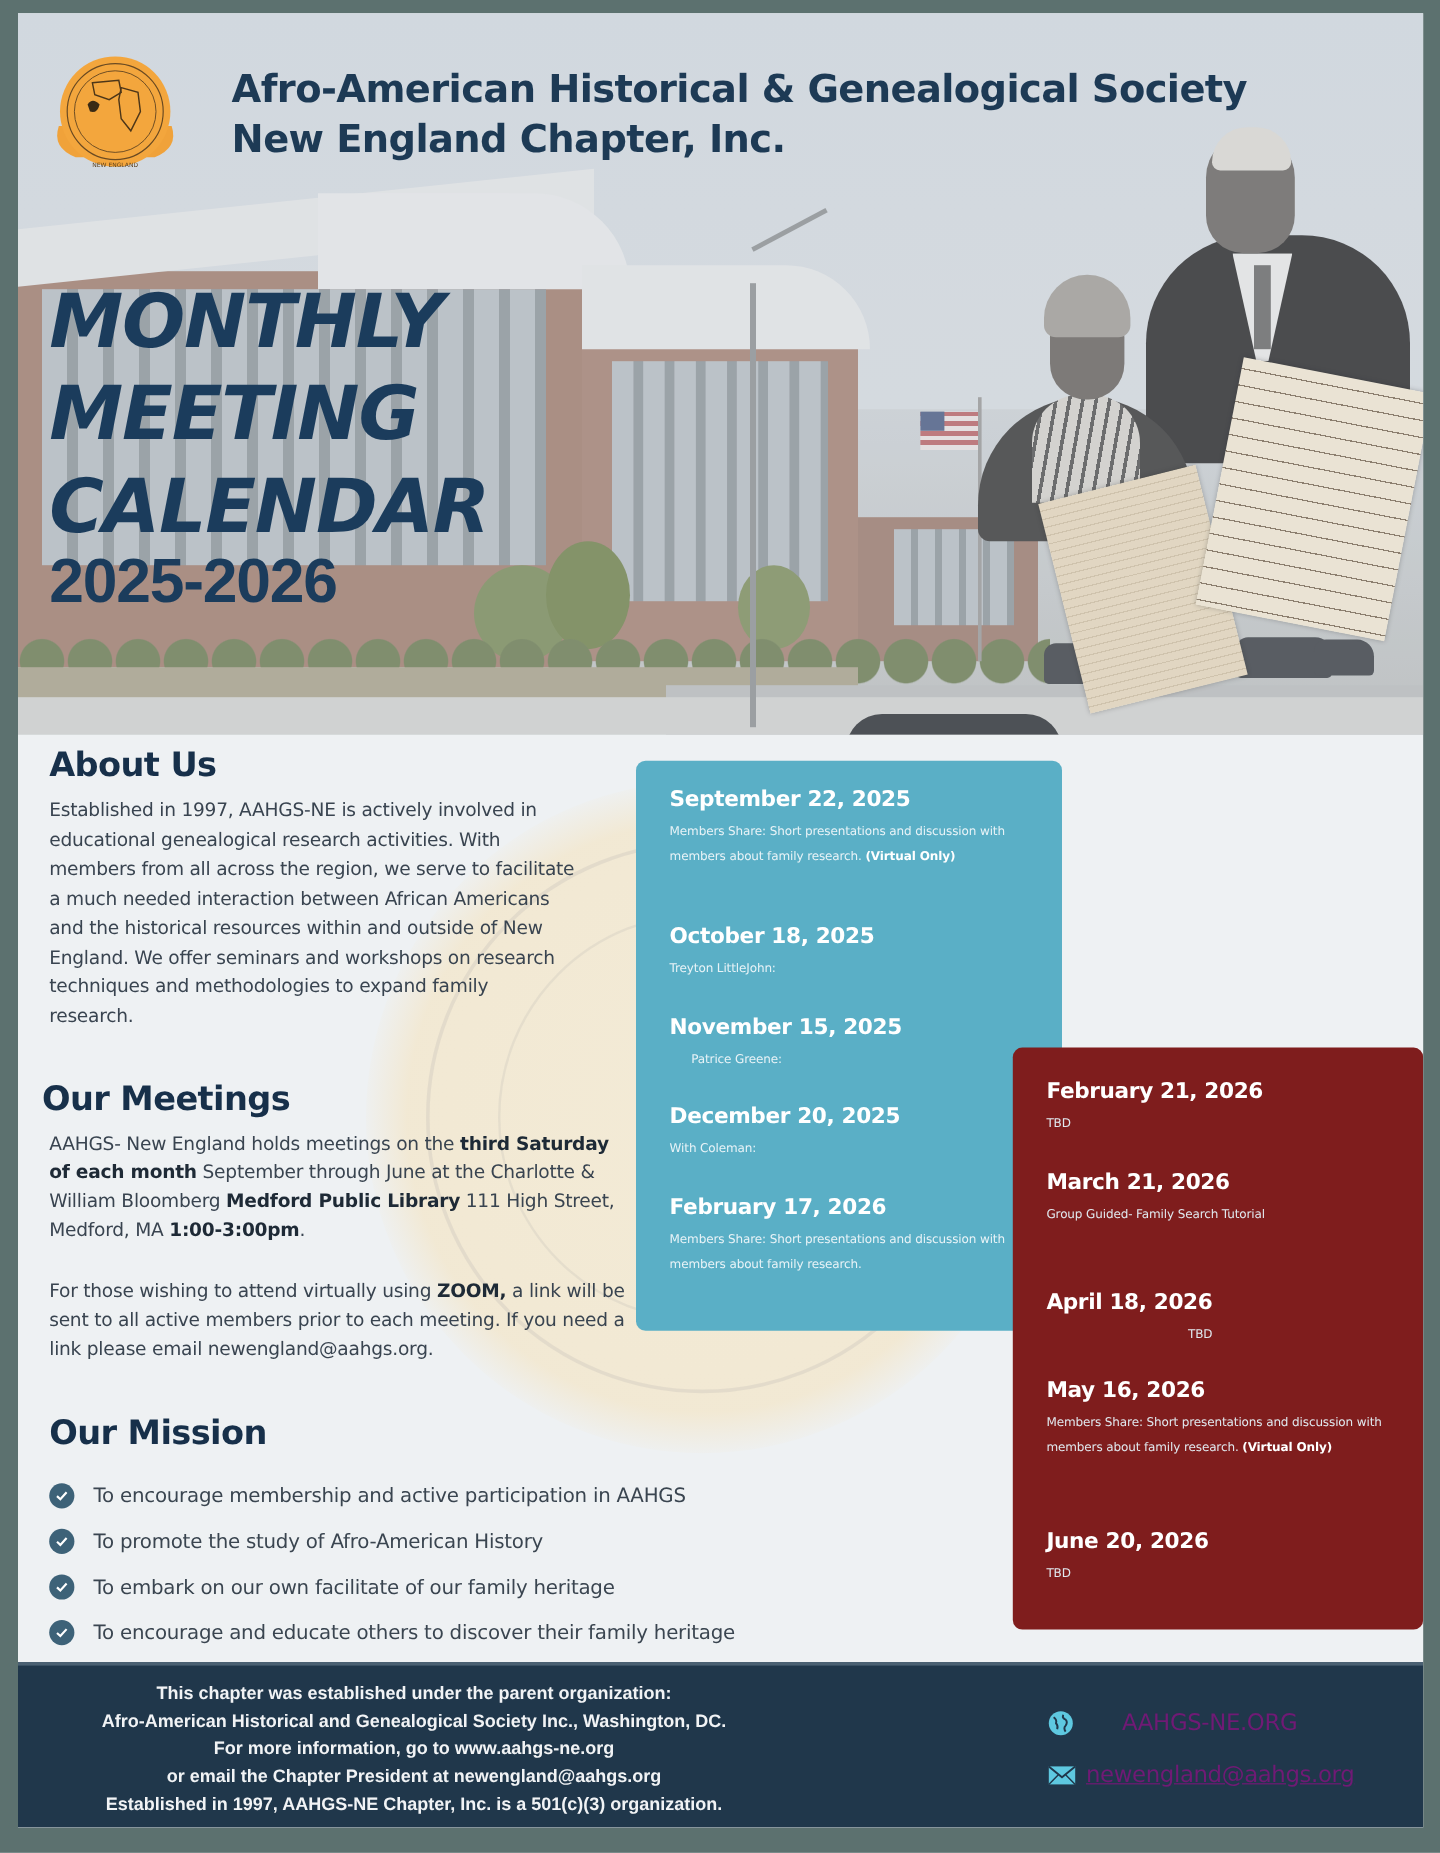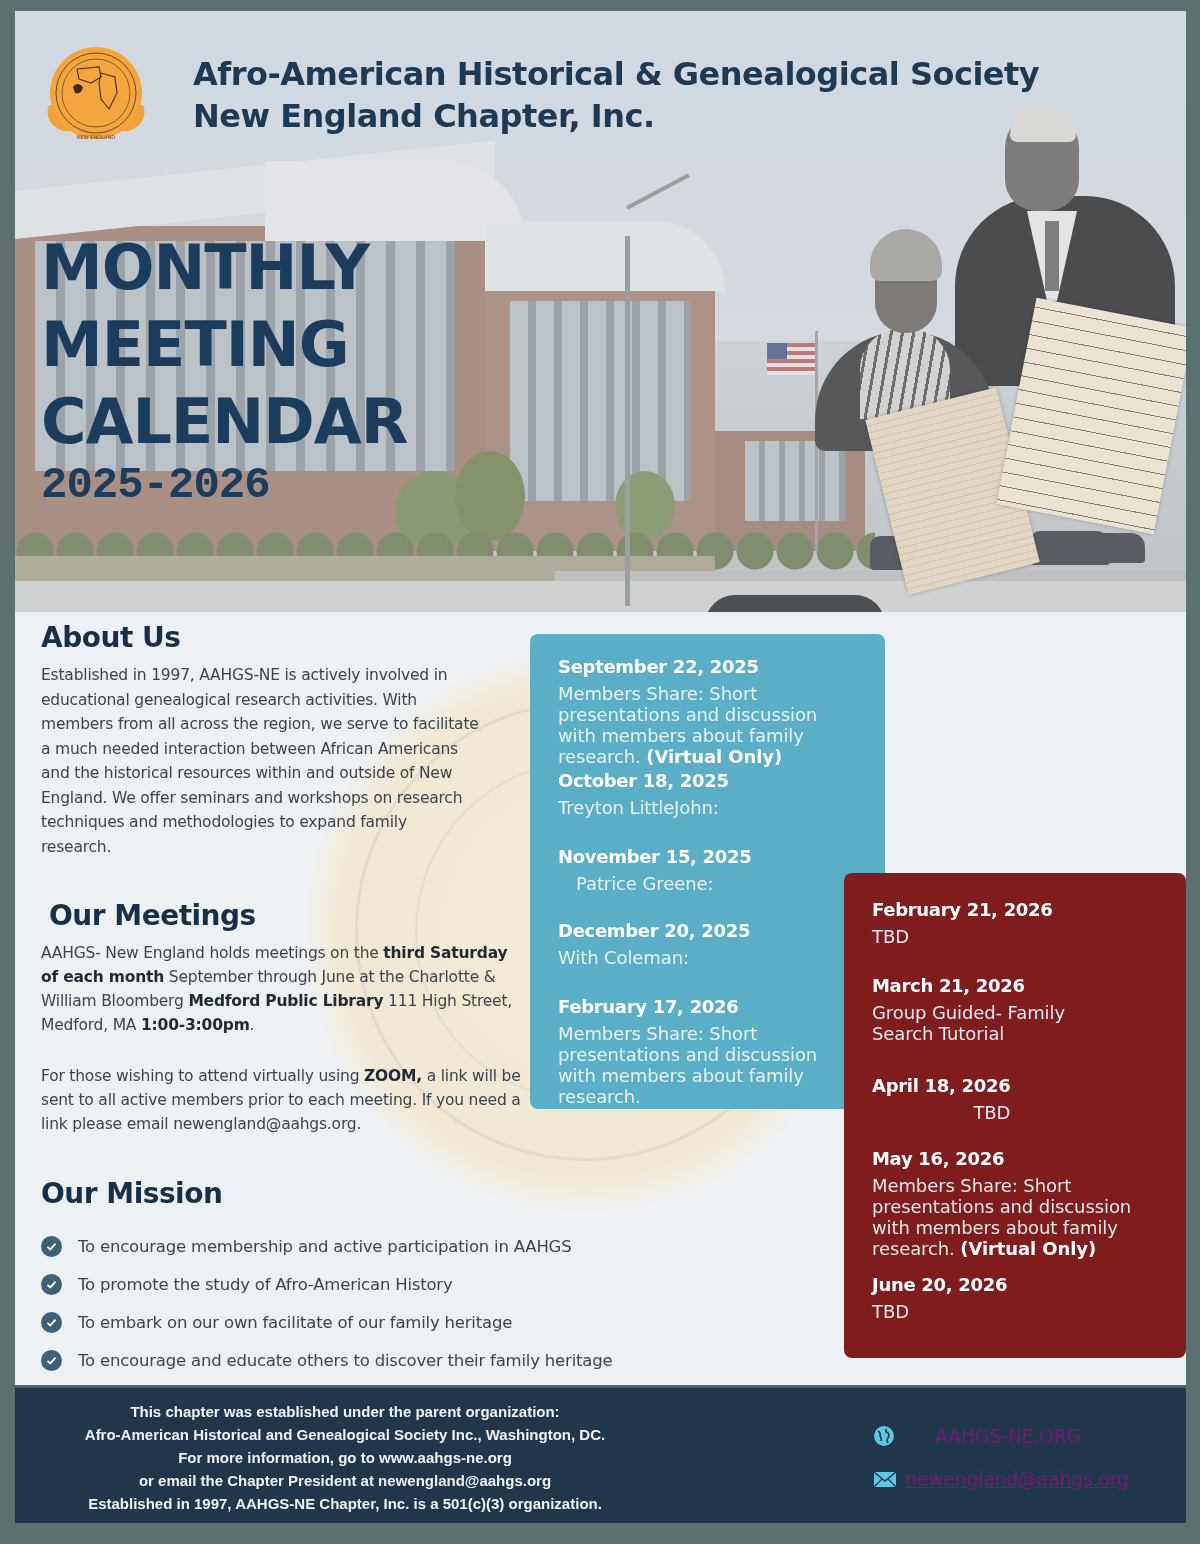--- a/index.html
+++ b/index.html
@@ -88,25 +88,25 @@
   .org-title {
     position:absolute; left:178px; top:42px;
     color:#1d3a55; font-family:"DejaVu Sans", sans-serif; font-weight:bold;
     font-size:32px; line-height:42px; letter-spacing:-0.5px;
   }
   .big-title {
     position:absolute; left:26px; top:218px;
     color:#1b3c5c; font-family:"DejaVu Sans", sans-serif; font-weight:bold;
     font-size:62px; line-height:77px; letter-spacing:-1px;
   }
-  .big-title .line { display:block; }
+  .big-title .line { display:block;font-style:italic; }
   .big-year {
     position:absolute; left:26px; top:448px;
-    color:#1b3c5c; font-family:Liberation Mono, monospace; font-weight:bold;
-    font-size:44px; line-height:52px; letter-spacing:-1px;
+    color:#1b3c5c; font-family:Liberation Sans, sans-serif; font-weight:bold;
+    font-size:52px; line-height:52px; letter-spacing:-1px;
   }
 
   
   .seal {
     position:absolute; left:290px; top:640px; width:560px; height:560px;
     border-radius:50%;
     background: radial-gradient(circle, rgba(247,229,190,.55) 0%, rgba(245,226,186,.55) 62%, rgba(240,222,185,.0) 72%);
   }
   .seal-ring { position:absolute; left:340px; top:690px; width:460px; height:460px; border-radius:50%;
     border:3px solid rgba(200,195,185,.35); }
@@ -118,42 +118,42 @@
     position:absolute; color:#17304a; font-weight:bold;
     font-family:"DejaVu Sans", sans-serif; font-size:28px; letter-spacing:-0.5px;
   }
   .body-p {
     position:absolute; color:#394450; font-family:"DejaVu Sans", sans-serif;
     font-size:15.5px; line-height:24.5px; letter-spacing:-0.2px;
   }
   .body-p b { color:#1e2a36; }
   .about-title { left:26px; top:610px; }
   .about-text { left:26px; top:652px; width:440px; }
-  .meet-title { left:34px; top:888px; }
+  .meet-title { left:20px; top:888px; }
   .meet-text { left:26px; top:930px; width:480px; line-height:24px; }
   .meet-text2 { left:26px; top:1053px; width:490px; line-height:24px; }
   .mission-title { left:26px; top:1166px;text-align:center; }
   .mission-list { position:absolute; left:26px; top:1216px; list-style:none; }
   .mission-list li {
     display:flex; align-items:center; height:38px;
     color:#3a4550; font-size:16.5px; letter-spacing:-0.2px;
   }
   .check {
     width:21px; height:21px; border-radius:50%; background:#3d6278;
     display:inline-flex; align-items:center; justify-content:center;
     margin-right:16px; flex:0 0 21px;
   }
 
   
   .cal-box { position:absolute; border-radius:8px; color:#fff; }
   .cal-box.teal { left:515px; top:623px; width:355px; height:475px; background:#5aafc6; }
   .cal-box.navy { left:829px; top:862px; width:342px; height:485px; background:#7f1d1d; }
   .ev { position:absolute; left:28px; }
   .ev-date { display:block; font-weight:bold; font-size:18px; letter-spacing:-0.3px; color:#ffffff; }
-  .ev-desc { display:block; font-size:18px; line-height:21px; color:#e8f3f7; margin-top:6px; letter-spacing:-0.1px; }
+  .ev-desc { display:block; font-size:10px; line-height:21px; color:#e8f3f7; margin-top:6px; letter-spacing:-0.1px; }
   .navy .ev-desc { color:#e0e8ee; }
   .ev-desc b { color:#fff; }
 
   
   .footer {
     position:absolute; left:0; top:1374px; width:1171px; height:138px;
     background:#20374b; border-top:3px solid #4a6072;
   }
   .footer-text {
     position:absolute; left:0; top:12px; width:660px; text-align:center;

